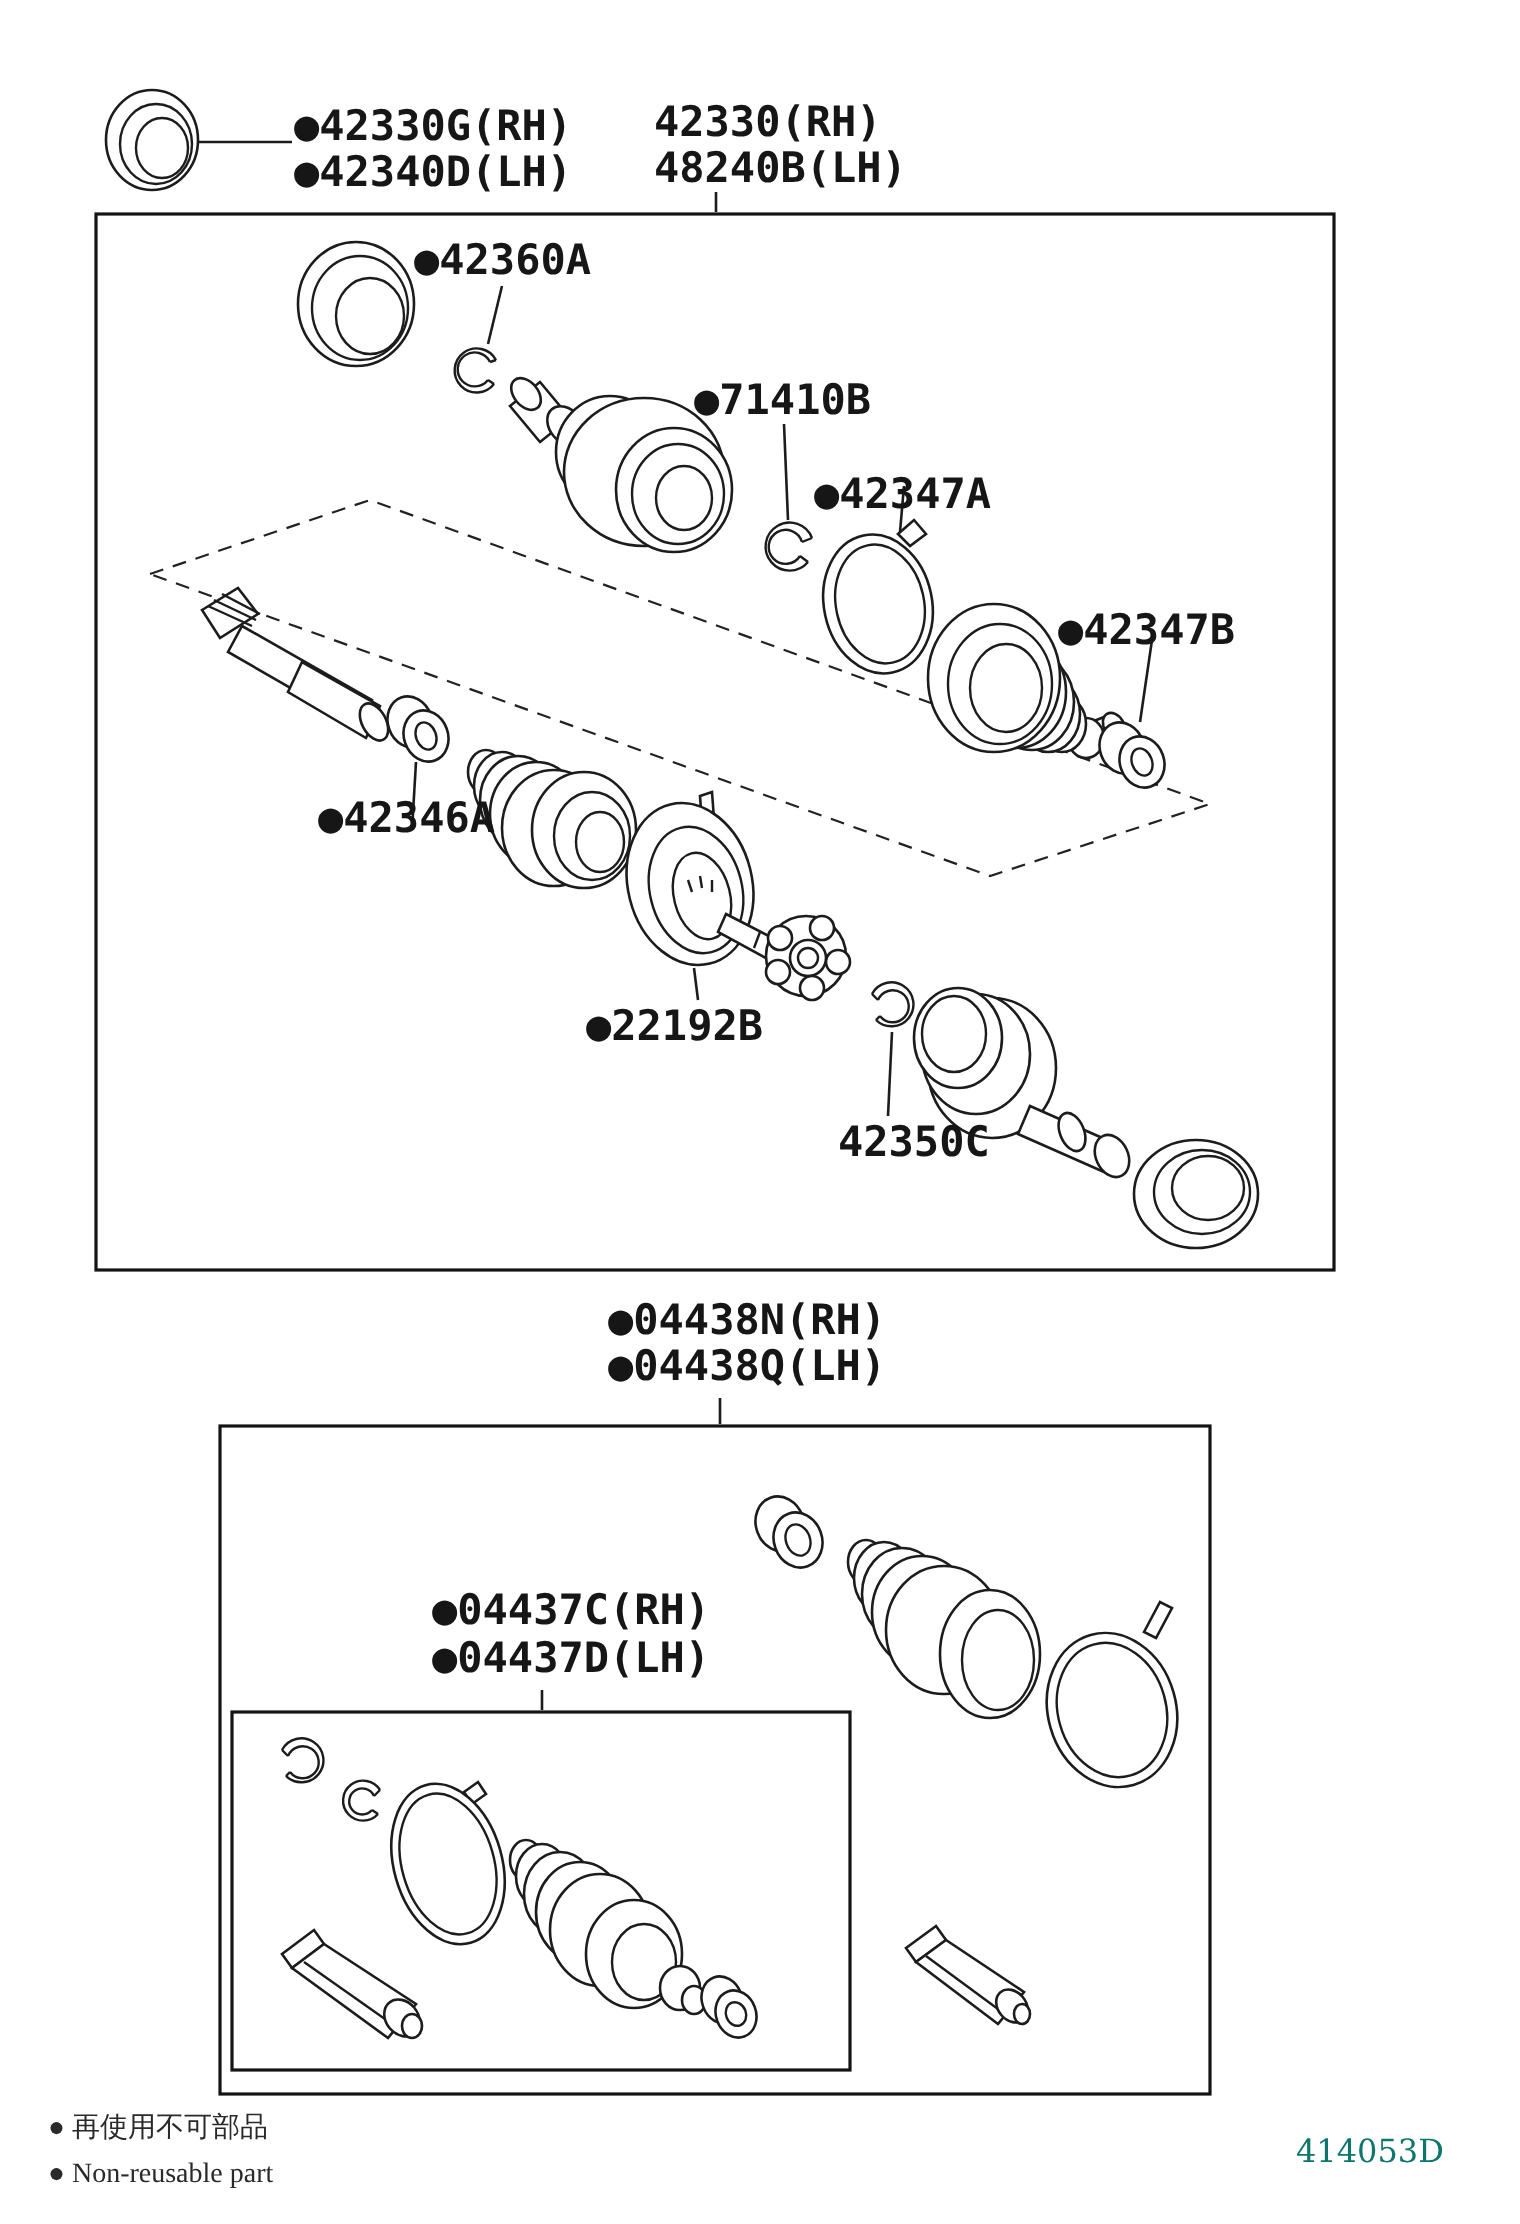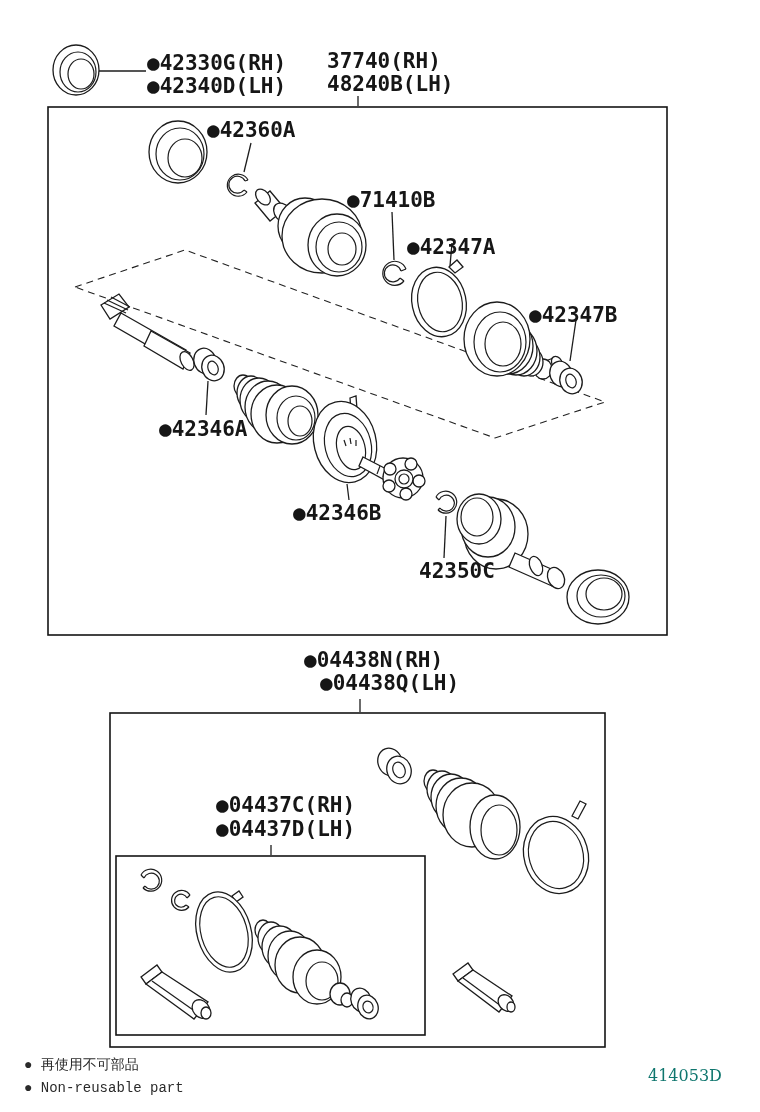--- a/index.html
+++ b/index.html
@@ -1,20 +1,20 @@
 <!DOCTYPE html>
 <html><head>
 <meta charset="utf-8">
 <style>
   html,body{margin:0;padding:0;background:#fff;}
   #page{position:relative;width:760px;height:1112px;background:#fff;overflow:hidden;
         font-family:"DejaVu Sans Mono",monospace;margin-top:10px;}
   .lbl{position:absolute;font-family:"DejaVu Sans Mono",monospace;font-weight:bold;
        font-size:21px;line-height:22px;color:#161616;white-space:nowrap;letter-spacing:0;}
-  .legend{position:absolute;font-family:Liberation Mono, monospace;font-size:14px;
+  .legend{position:absolute;font-family:Liberation Serif, serif;font-size:14px;
           line-height:20px;color:#2a2a2a;white-space:nowrap;}
   .footer{position:absolute;font-family:"DejaVu Serif",serif;font-size:16px;color:#0f766e;
           white-space:nowrap;}
   svg{position:absolute;left:0;top:0;}
   .ln{stroke:#1c1c1c;stroke-width:1.3;fill:none;}
   .bx{stroke:#141414;stroke-width:1.6;fill:none;}
   .pw{stroke:#1c1c1c;stroke-width:1.3;fill:#fff;}
   .po{stroke:#1c1c1c;stroke-width:1.2;fill:none;}
   .dash{stroke:#222;stroke-width:1.1;fill:none;stroke-dasharray:7 5;}
 </style>
@@ -254,31 +254,31 @@
     <line class="ln" x1="208" y1="371" x2="206" y2="405"></line>
     <line class="ln" x1="347" y1="474" x2="349" y2="490"></line>
     <line class="ln" x1="446" y1="506" x2="444" y2="548"></line>
     <line class="ln" x1="360" y1="689" x2="360" y2="702"></line>
     <line class="ln" x1="271" y1="835" x2="271" y2="845"></line>
   </g>
 </svg>
 
 <div class="lbl" style="left:147px;top:42px">●42330G(RH)</div>
 <div class="lbl" style="left:147px;top:65px">●42340D(LH)</div>
-<div class="lbl" style="left:327px;top:40px">37740(RH)</div>
+<div class="lbl" style="left:327px;top:40px">42330(RH)</div>
 <div class="lbl" style="left:327px;top:63px">48240B(LH)</div>
 <div class="lbl" style="left:207px;top:109px">●42360A</div>
 <div class="lbl" style="left:347px;top:179px">●71410B</div>
 <div class="lbl" style="left:407px;top:226px">●42347A</div>
 <div class="lbl" style="left:529px;top:294px">●42347B</div>
-<div class="lbl" style="left:159px;top:408px">●42346A</div>
-<div class="lbl" style="left:293px;top:492px">●42346B</div>
+<div class="lbl" style="left:159px;top:388px">●42346A</div>
+<div class="lbl" style="left:293px;top:492px">●22192B</div>
 <div class="lbl" style="left:419px;top:550px">42350C</div>
 <div class="lbl" style="left:304px;top:639px">●04438N(RH)</div>
-<div class="lbl" style="left:320px;top:662px">●04438Q(LH)</div>
+<div class="lbl" style="left:304px;top:662px">●04438Q(LH)</div>
 <div class="lbl" style="left:216px;top:784px">●04437C(RH)</div>
 <div class="lbl" style="left:216px;top:808px">●04437D(LH)</div>
 
 <div class="legend" style="left:24px;top:1045px">● 再使用不可部品</div>
 <div class="legend" style="left:24px;top:1068px">● Non-reusable part</div>
 <div class="footer" style="left:648px;top:1056px">414053D</div>
 
 </div>
 
 </body></html>

